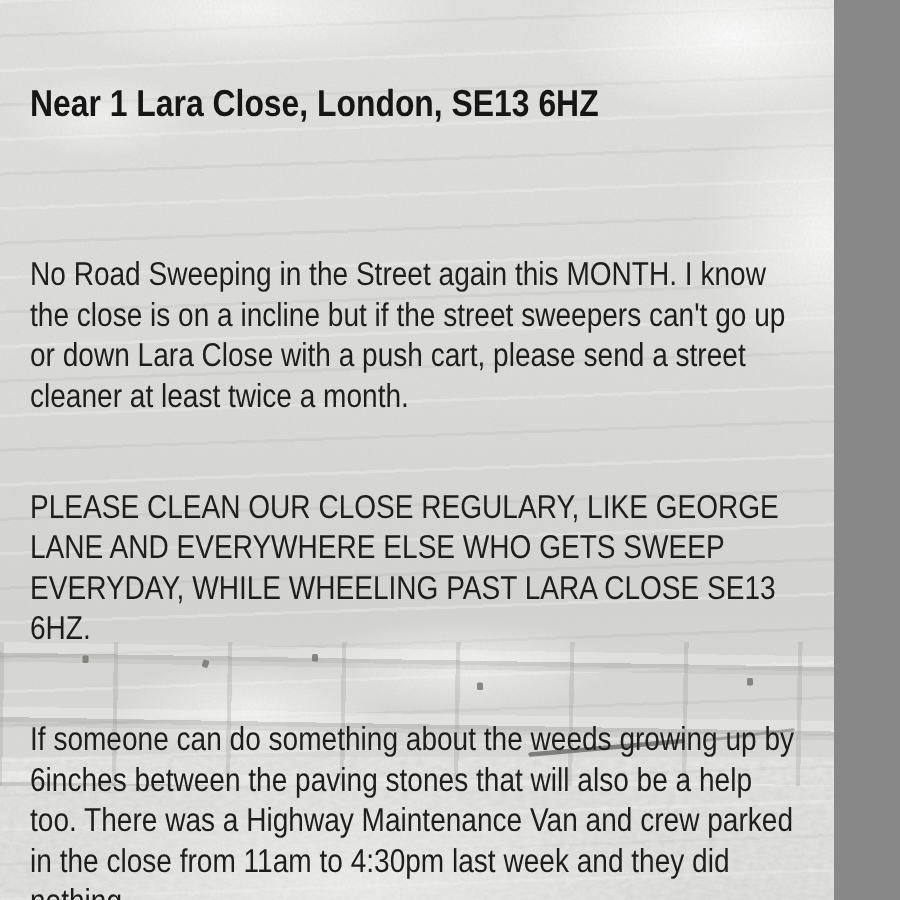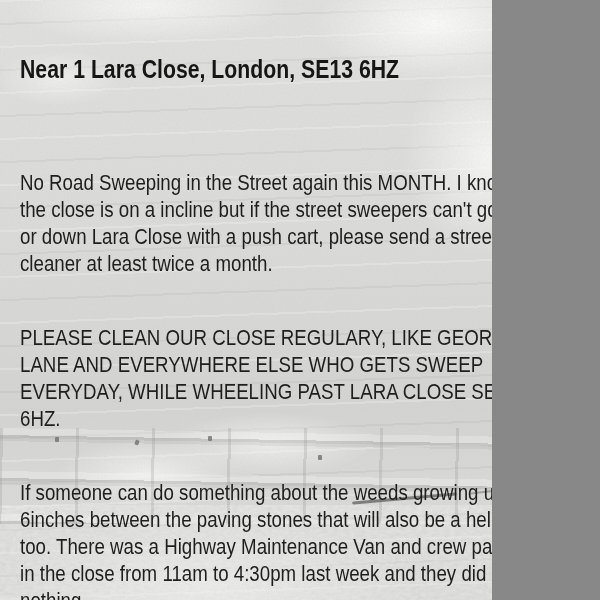--- a/index.html
+++ b/index.html
@@ -1,17 +1,17 @@
 <!DOCTYPE html>
 <html><head>
 <meta charset="utf-8">
 <style>
   html,body{margin:0;padding:0;background:#888;}
   .stage{
-    position:relative;width:492px;height:600px;overflow:hidden;
+    position:relative;width:556px;height:600px;overflow:hidden;
     font-family:"Liberation Sans","DejaVu Sans",sans-serif;
     background-color:#d7d7d5;
     background-image:
       radial-gradient(ellipse 170px 80px at 88% 4%, rgba(255,255,255,.95), rgba(255,255,255,0) 70%),
       radial-gradient(ellipse 120px 140px at 99% 26%, rgba(255,255,255,.8), rgba(255,255,255,0) 70%),
       radial-gradient(ellipse 200px 55px at 30% 1%, rgba(255,255,255,.75), rgba(255,255,255,0) 70%),
       radial-gradient(ellipse 90px 40px at 12% 13%, rgba(255,255,255,.55), rgba(255,255,255,0) 70%),
       radial-gradient(ellipse 150px 45px at 55% 74%, rgba(255,255,255,.6), rgba(255,255,255,0) 70%),
       radial-gradient(ellipse 130px 50px at 30% 79%, rgba(252,252,250,.7), rgba(255,255,255,0) 70%),
       radial-gradient(ellipse 300px 100px at 42% 98%, rgba(246,246,244,.65), rgba(255,255,255,0) 70%),

